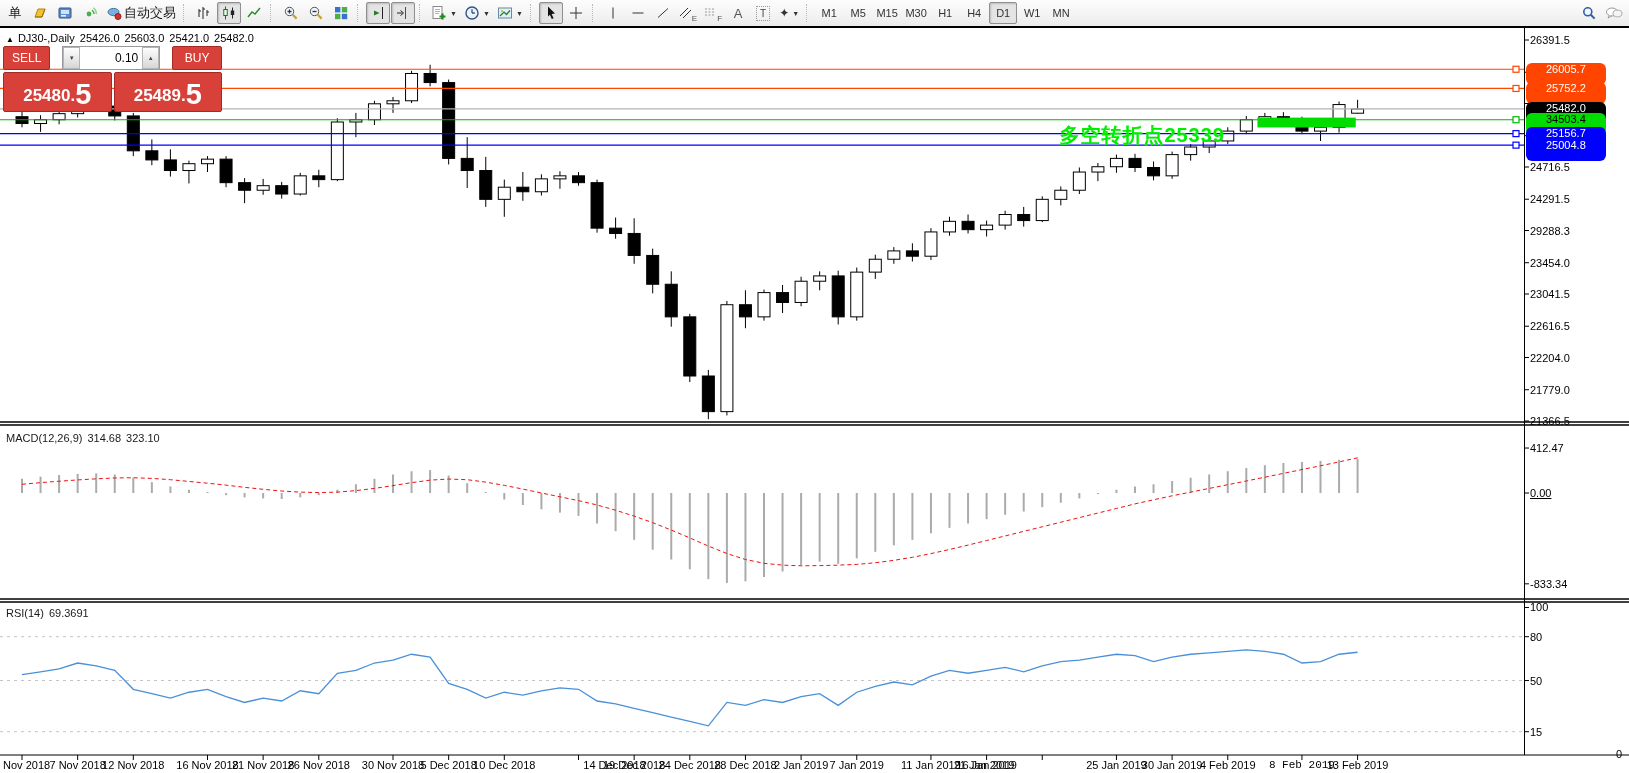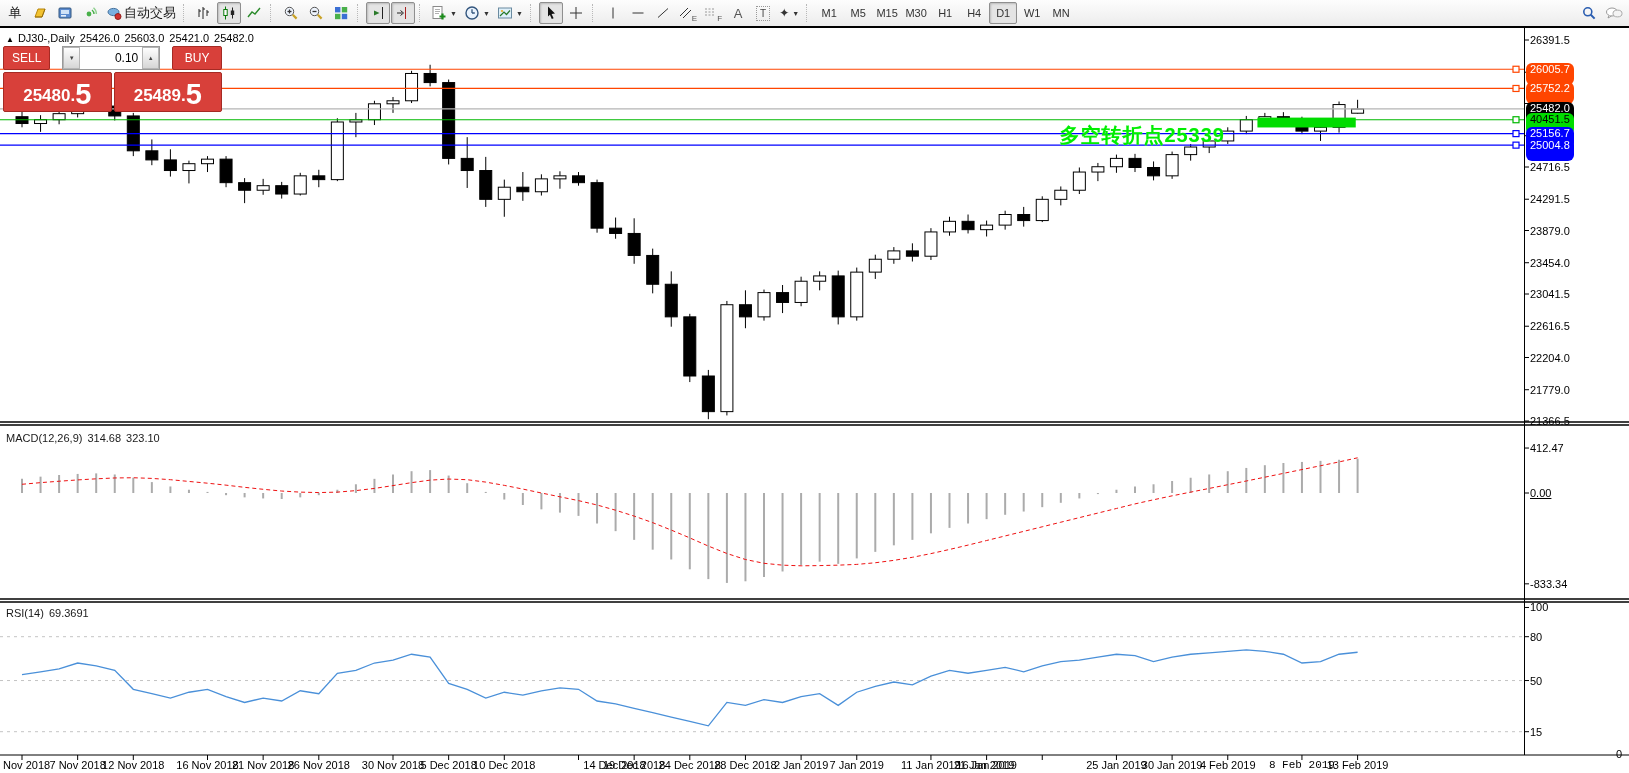--- a/index.html
+++ b/index.html
@@ -20,21 +20,21 @@
   .tb-spacer{flex:1;}
   .tb-cn{font-size:13px;}
   
   .chart{position:absolute;top:26px;left:0;width:1629px;height:747px;background:#fff;}
   #chart-svg{position:absolute;top:0;left:0;}
   .chart-header{position:absolute;top:6px;left:6px;font-size:11px;color:#000;z-index:6;white-space:nowrap;}
   .chart-header .tri{font-size:8px;margin-right:4px;}
   .chart-header span{margin-right:5px;}
   
   .axlab{position:absolute;left:1530px;font-size:11px;line-height:13px;color:#000;white-space:nowrap;}
-  .badge{position:absolute;left:1526px;height:22px;line-height:13px;font-size:11px;padding:0 4px;
+  .badge{position:absolute;left:1526px;height:22px;line-height:13px;font-size:11px;padding:0 20px;
          white-space:nowrap;z-index:4;border-radius:6px;}
   .datelab{position:absolute;top:733px;width:84px;text-align:center;font-size:11px;color:#000;white-space:nowrap;}
   .indlab{position:absolute;left:6px;font-size:11px;color:#1a1a1a;z-index:5;white-space:nowrap;}
   .indlab span{margin-right:5px;}
   .pivot-text{position:absolute;top:96px;left:900px;width:325px;text-align:right;z-index:5;
               font-size:20px;font-weight:bold;letter-spacing:1px;color:#00EE00;
               text-shadow:0 0 1px rgba(180,255,180,.8);}
   
   .trade-panel{position:absolute;top:20px;left:3px;width:219px;z-index:10;}
   .tp-row1{display:flex;height:24px;gap:12px;}
@@ -569,31 +569,31 @@
     <span>RSI(14)</span><span>69.3691</span>
   </div>
 
   <div id="labels">
       <div class="axlab" style="left: 1530px; top: 8px;">26391.5</div>
       <div class="axlab" style="left: 1530px; top: 40.2239px;">25966.5</div>
       <div class="axlab" style="left: 1530px; top: 71.5px;">25554.0</div>
       <div class="axlab" style="left: 1530px; top: 103.724px;">25129.0</div>
       <div class="axlab" style="left: 1530px; top: 135px;">24716.5</div>
       <div class="axlab" style="left: 1530px; top: 167.224px;">24291.5</div>
-      <div class="axlab" style="left: 1530px; top: 198.5px;">23879.0</div>
+      <div class="axlab" style="left: 1530px; top: 198.5px;">29288.3</div>
       <div class="axlab" style="left: 1530px; top: 230.724px;">23454.0</div>
       <div class="axlab" style="left: 1530px; top: 262px;">23041.5</div>
       <div class="axlab" style="left: 1530px; top: 294.224px;">22616.5</div>
       <div class="axlab" style="left: 1530px; top: 325.5px;">22204.0</div>
       <div class="axlab" style="left: 1530px; top: 357.724px;">21779.0</div>
       <div class="axlab" style="left: 1530px; top: 389px;">21366.5</div>
       <div class="badge" style="left: 1526px; top: 36.7517px; background: rgb(255, 69, 0); color: rgb(255, 255, 255);">26005.7</div>
       <div class="badge" style="left: 1526px; top: 55.9723px; background: rgb(255, 69, 0); color: rgb(255, 255, 255);">25752.2</div>
       <div class="badge" style="left: 1526px; top: 76.4591px; background: rgb(0, 0, 0); color: rgb(255, 255, 255);">25482.0</div>
-      <div class="badge" style="left: 1526px; top: 87.2333px; background: rgb(0, 220, 0); color: rgb(0, 0, 0);">40451.5</div>
+      <div class="badge" style="left: 1526px; top: 87.2333px; background: rgb(0, 220, 0); color: rgb(0, 0, 0);">34503.4</div>
       <div class="badge" style="left: 1526px; top: 101.124px; background: rgb(0, 0, 255); color: rgb(255, 255, 255);">25156.7</div>
       <div class="badge" style="left: 1526px; top: 112.641px; background: rgb(0, 0, 255); color: rgb(255, 255, 255);">25004.8</div>
       <div class="axlab" style="left: 1530px; top: 416.041px;">412.47</div>
       <div class="axlab" style="left: 1530px; top: 461px; text-decoration: underline;">0.00</div>
       <div class="axlab" style="left: 1530px; top: 551.834px;">-833.34</div>
       <div class="axlab" style="left: 1530px; top: 575.47px;">100</div>
       <div class="axlab" style="left: 1530px; top: 604.7px;">80</div>
       <div class="axlab" style="left: 1530px; top: 648.545px;">50</div>
       <div class="axlab" style="left: 1530px; top: 699.697px;">15</div>
       <div class="axlab" style="left: 1616px; top: 722px;">0</div>

